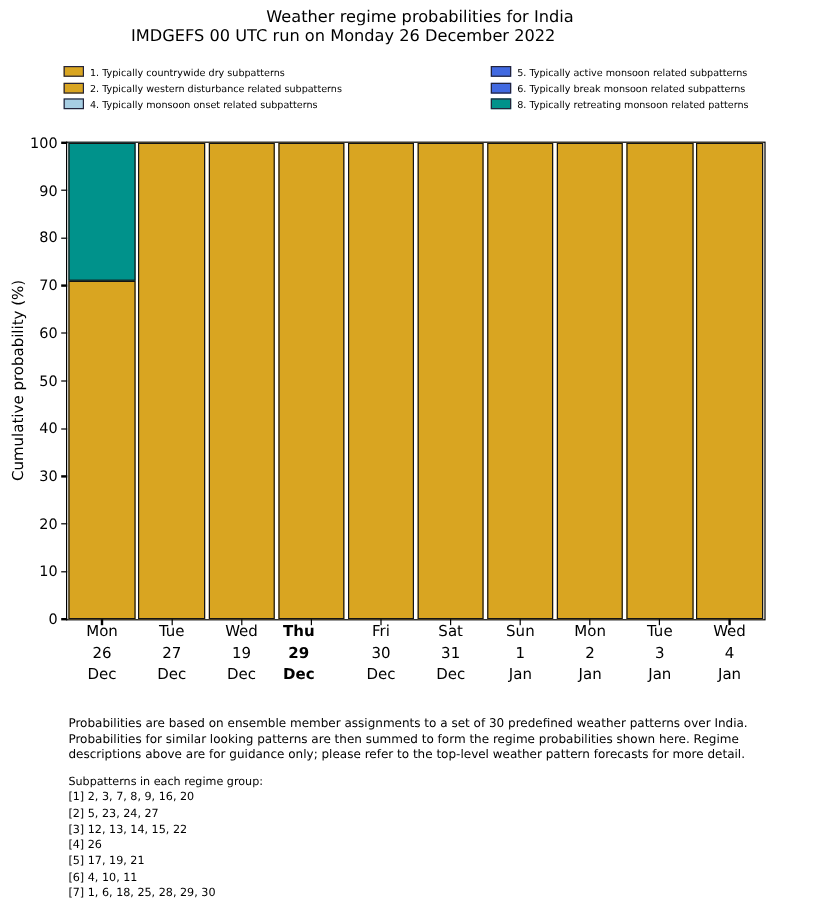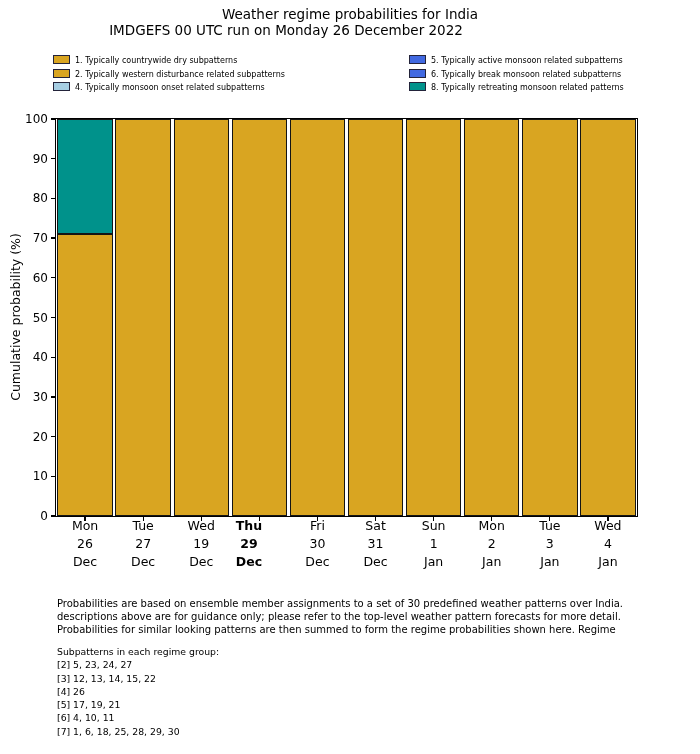--- a/index.html
+++ b/index.html
@@ -217,26 +217,27 @@
       <div class="x-tick-mark" style="left: 551.3px;"></div>
       <div class="x-tick-label" style="left: 521.95px;">
         <div>Wed</div>
         <div>4</div>
         <div>Jan</div>
       </div>
     </div>
 
   <div class="footnote">
     <div>Probabilities are based on ensemble member assignments to a set of 30 predefined weather patterns over India.</div>
+    <div>Probabilities for similar looking patterns are then summed to form the regime probabilities shown here. Regime</div>
     <div>descriptions above are for guidance only; please refer to the top-level weather pattern forecasts for more detail.</div>
-    <div>Probabilities for similar looking patterns are then summed to form the regime probabilities shown here. Regime</div>
   </div>
 
   <div class="subpatterns">
     <div>Subpatterns in each regime group:</div>
+    <div>[1] 2, 3, 7, 8, 9, 16, 20</div>
     <div>[2] 5, 23, 24, 27</div>
     <div>[3] 12, 13, 14, 15, 22</div>
     <div>[4] 26</div>
     <div>[5] 17, 19, 21</div>
     <div>[6] 4, 10, 11</div>
     <div>[7] 1, 6, 18, 25, 28, 29, 30</div>
   </div>
 
 </div>
 

